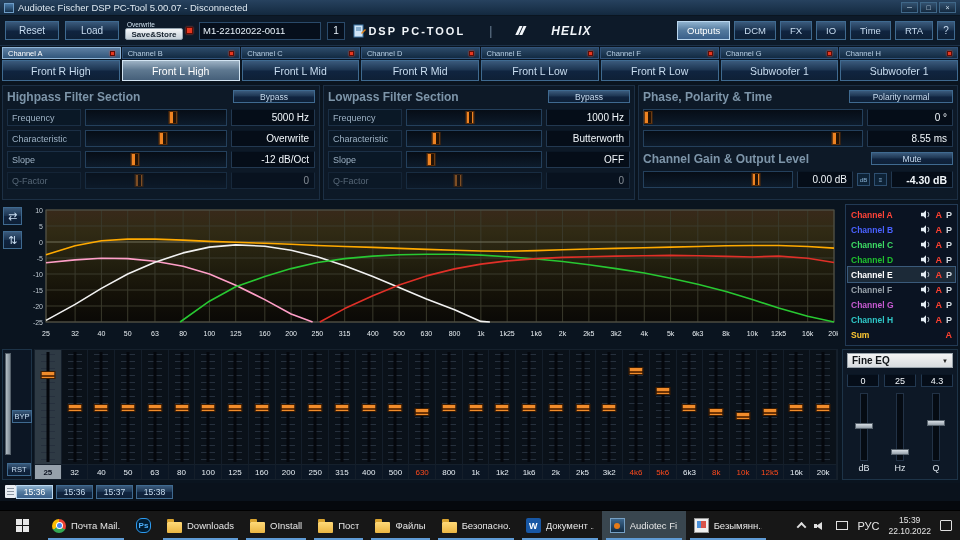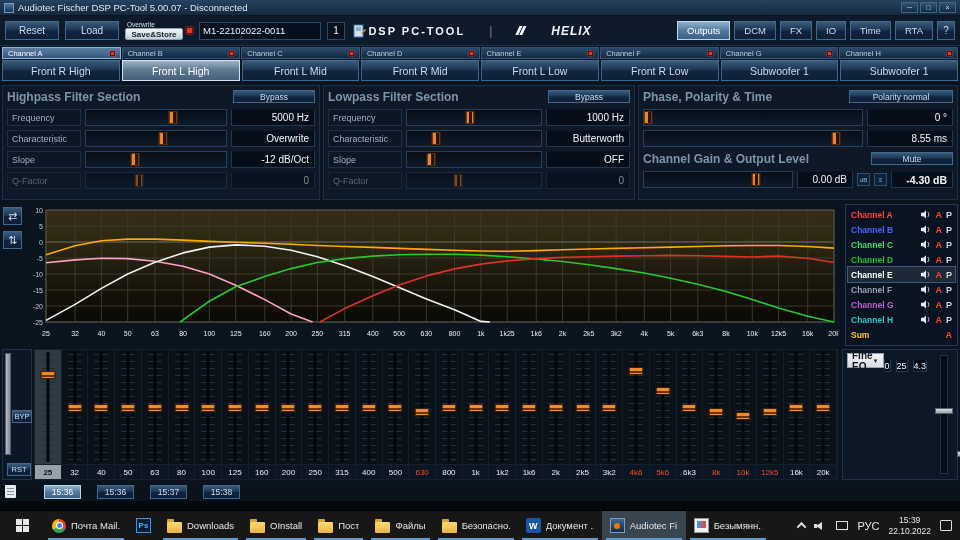--- a/index.html
+++ b/index.html
@@ -112,60 +112,60 @@
 .bcell::before{content:"";position:absolute;left:50%;transform:translateX(-50%);top:4px;bottom:4px;width:14px;
   background:repeating-linear-gradient(180deg,#26303d 0 1px,transparent 1px 7px)}
 .bcell::after{content:"";position:absolute;left:50%;transform:translateX(-50%);top:2px;bottom:2px;width:3px;background:#04070c}
 .bhandle{position:absolute;left:50%;transform:translateX(-50%);width:15px;height:8px;z-index:2;cursor:pointer;
   background:linear-gradient(180deg,#f18c2b 0 3px,#6d3305 3px 5px,#f18c2b 5px 100%);border:1px solid #3d1d02}
 .blabel{height:15px;display:flex;align-items:center;justify-content:center;font-size:8px;color:#e6edf3;
   background:#0b1624;border-right:1px solid #141e2a;border-top:1px solid #15202c}
 .blabel.red{color:#ff4a1c}
 .blabel.sel{background:#96a1ab;color:#0b1220;font-weight:bold}
 .fine-panel{position:absolute;left:842px;top:1px;width:116px;height:131px;background:#0d1826;border:1px solid #1d3347;
-  padding:3px 4px;display:flex;flex-direction:row}
+  padding:3px 4px;display:flex;flex-direction:column}
 .fine-select{height:15px;background:linear-gradient(180deg,#f4f4f4,#d8dce0);color:#101418;font-size:10px;font-weight:bold;
   display:flex;align-items:center;justify-content:space-between;padding:0 4px;border:1px solid #9aa4ac;cursor:pointer}
 .fine-caret{font-size:6px;color:#222}
 #fine-readouts{display:flex;gap:5px;margin:6px 0 4px}
 .fr-box{flex:1;height:13px;font-size:9px;justify-content:center;padding:0}
 #fine-sliders{flex:1;display:flex;justify-content:space-between;padding:0 6px}
 .fslide{position:relative;width:22px;cursor:pointer}
 .ftrack{position:absolute;left:50%;transform:translateX(-50%);top:2px;bottom:2px;width:8px;background:#050b13;border:1px solid #223246}
 .fhandle{position:absolute;left:50%;transform:translateX(-50%);width:18px;height:6px;
   background:linear-gradient(180deg,#d6dde3,#97a2ac);border:1px solid #59646e;cursor:pointer}
 #fine-labels{display:flex;justify-content:space-between;padding:0 6px;height:13px;font-size:9px;color:#dfe7ee}
 #fine-labels span{width:22px;text-align:center}
 
 
 .mem-row{position:absolute;left:0;top:483px;width:960px;height:18px;background:#0a121c}
 .mem-ico{position:absolute;left:5px;top:2px;width:11px;height:13px;background:#e8edf2;border-radius:1px}
 .mem-ico::after{content:"";position:absolute;left:2px;top:3px;right:2px;height:1px;background:#8a94a0;box-shadow:0 3px 0 #8a94a0,0 6px 0 #8a94a0}
-#mem-tabs{position:absolute;left:44px;top:2px;display:flex;gap:16px}
+#mem-tabs{position:absolute;left:16px;top:2px;display:flex;gap:3px}
 .mtab{width:37px;height:14px;font-size:8.5px;padding:0}
 .mtab.active{background:linear-gradient(180deg,#8fb2cf 0%,#53799d 50%,#3a608a 100%);border-color:#b9d6ee;color:#fff}
 .bottom-strip{position:absolute;left:0;top:501px;width:960px;height:9px;background:#05080d}
 
 
 .taskbar{position:absolute;left:0;top:510px;width:960px;height:30px;background:#171717;border-top:1px solid #000;
   display:flex;align-items:stretch;color:#e6e6e6}
 .start{width:44px;display:flex;align-items:center;justify-content:center;cursor:pointer}
 .win-logo{display:grid;grid-template-columns:6px 6px;grid-template-rows:6px 6px;gap:1px}
 .win-logo i{display:block;background:#e8e8e8}
 .task-apps{display:flex;flex:1;overflow:hidden}
 .tapp{display:flex;align-items:center;gap:5px;padding:0 8px;max-width:84px;position:relative;font-size:9.5px;cursor:pointer}
 .tapp.open::after{content:"";position:absolute;left:4px;right:4px;bottom:0;height:2px;background:#5f9bd5}
 .tapp.active{background:#39464f}
 .tlabel{white-space:nowrap;overflow:hidden;max-width:56px}
 .ticon{flex:none;display:flex;align-items:center;justify-content:center}
 .ic-chrome{width:14px;height:14px;border-radius:50%;position:relative;
   background:conic-gradient(#ea4335 0 120deg,#34a853 120deg 240deg,#fbbc05 240deg 360deg)}
 .ic-chrome::before{content:"";position:absolute;left:3.5px;top:3.5px;width:7px;height:7px;border-radius:50%;background:#fff}
 .ic-chrome::after{content:"";position:absolute;left:4.5px;top:4.5px;width:5px;height:5px;border-radius:50%;background:#4285f4}
-.ic-photoshop{width:15px;height:15px;background:#001d33;border:1px solid #2d9bf0;border-radius:0;color:#4fb3ff;font-size:8px;font-weight:bold}
+.ic-photoshop{width:15px;height:15px;background:#001d33;border:1px solid #2d9bf0;border-radius:6px;color:#4fb3ff;font-size:8px;font-weight:bold}
 .ic-folder{width:15px;height:11px;background:linear-gradient(180deg,#ffd978,#eab542);border-radius:1px;position:relative;margin-top:3px}
 .ic-folder::before{content:"";position:absolute;top:-3px;left:0;width:7px;height:3px;background:#d9a32f;border-radius:1px 1px 0 0}
 .ic-word{width:15px;height:15px;background:#1857a4;border-radius:2px;color:#fff;font-size:9px;font-weight:bold}
 .ic-audiotec{width:15px;height:15px;background:linear-gradient(180deg,#3e688e,#122b42);border:1px solid #76a0c4}
 .ic-audiotec::after{content:"";width:6px;height:6px;background:#e67a17;border-radius:50%}
 .ic-paint{width:15px;height:15px;background:#f0f0f0;border:1px solid #999;position:relative}
 .ic-paint::after{content:"";position:absolute;left:2px;top:2px;right:2px;height:7px;background:linear-gradient(90deg,#4a90d9 0 50%,#d9544a 50%)}
 .tray{display:flex;align-items:center;gap:9px;padding:0 8px;margin-left:auto}
 .tray-chev{width:7px;height:7px;border-left:2px solid #ddd;border-top:2px solid #ddd;transform:rotate(45deg) translate(1px,1px);cursor:pointer}
 .tray-vol{position:relative;width:13px;height:12px;cursor:pointer}

